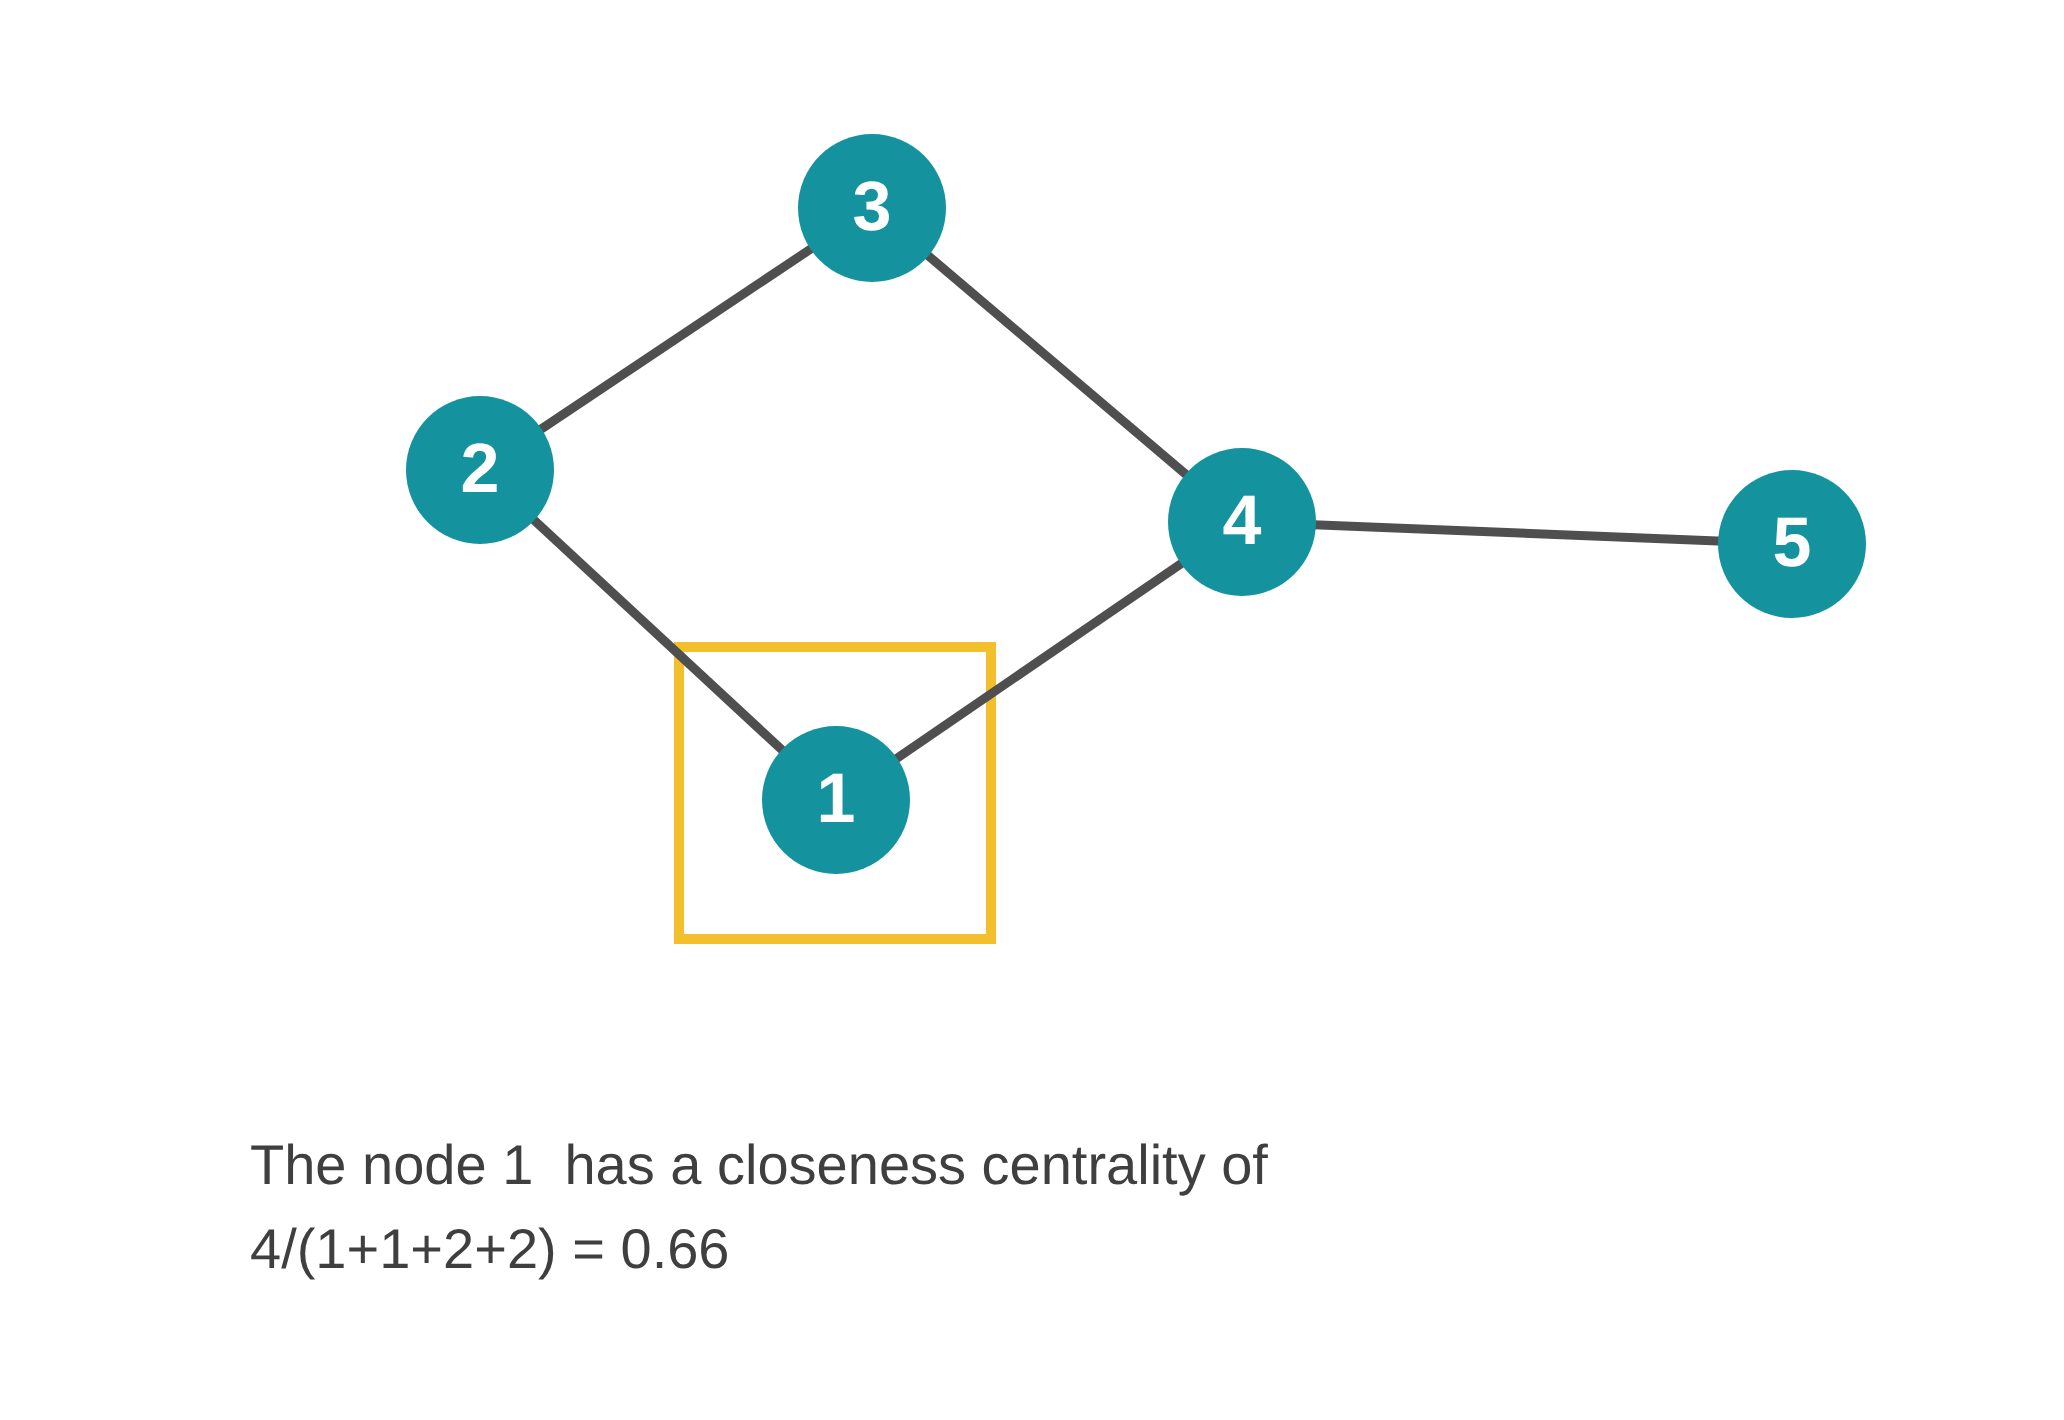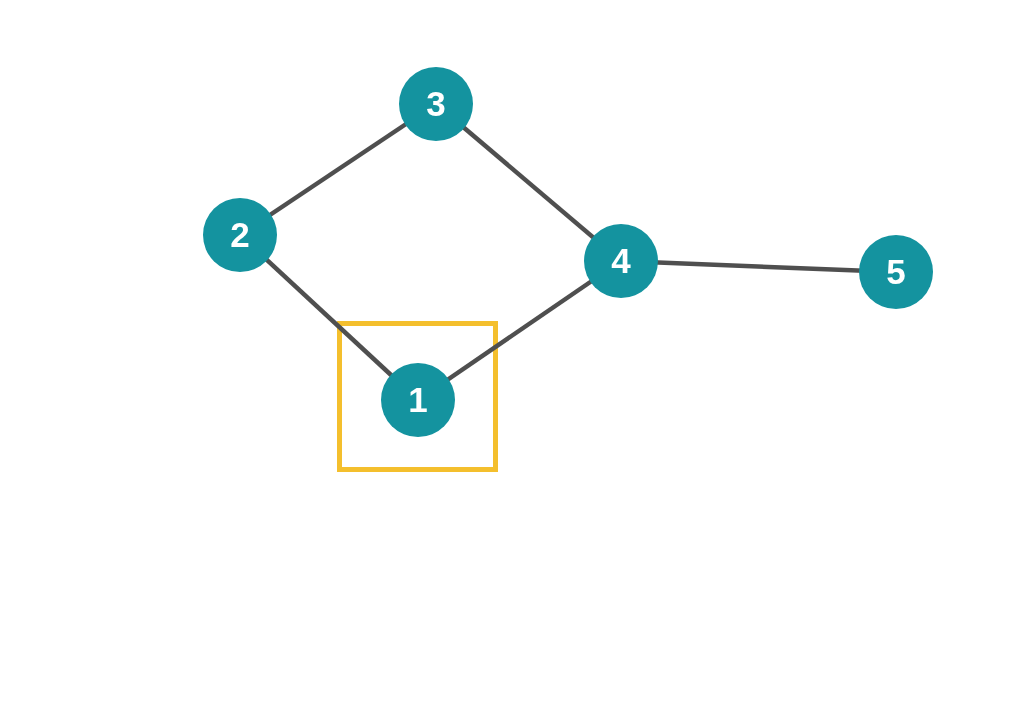--- a/index.html
+++ b/index.html
@@ -63,13 +63,17 @@
       <line x1="418" y1="400" x2="621" y2="261" stroke="#4F4F4F" stroke-width="4.5"></line>
       <line x1="621" y1="261" x2="896" y2="272" stroke="#4F4F4F" stroke-width="4.5"></line>
     </svg>
   <div id="node-layer">
       <div class="node" style="left: 381px; top: 363px; width: 74px; height: 74px; background: rgb(20, 147, 159); color: rgb(255, 255, 255);">1</div>
       <div class="node" style="left: 203px; top: 198px; width: 74px; height: 74px; background: rgb(20, 147, 159); color: rgb(255, 255, 255);">2</div>
       <div class="node" style="left: 399px; top: 67px; width: 74px; height: 74px; background: rgb(20, 147, 159); color: rgb(255, 255, 255);">3</div>
       <div class="node" style="left: 584px; top: 224px; width: 74px; height: 74px; background: rgb(20, 147, 159); color: rgb(255, 255, 255);">4</div>
       <div class="node" style="left: 859px; top: 235px; width: 74px; height: 74px; background: rgb(20, 147, 159); color: rgb(255, 255, 255);">5</div>
     </div>
+  <div id="caption" style="color: rgb(63, 63, 63);">
+    <div class="caption-line">The node 1  has a closeness centrality of</div>
+    <div class="caption-line">4/(1+1+2+2) = 0.66</div>
+  </div>
 </div>
 
 </body></html>

